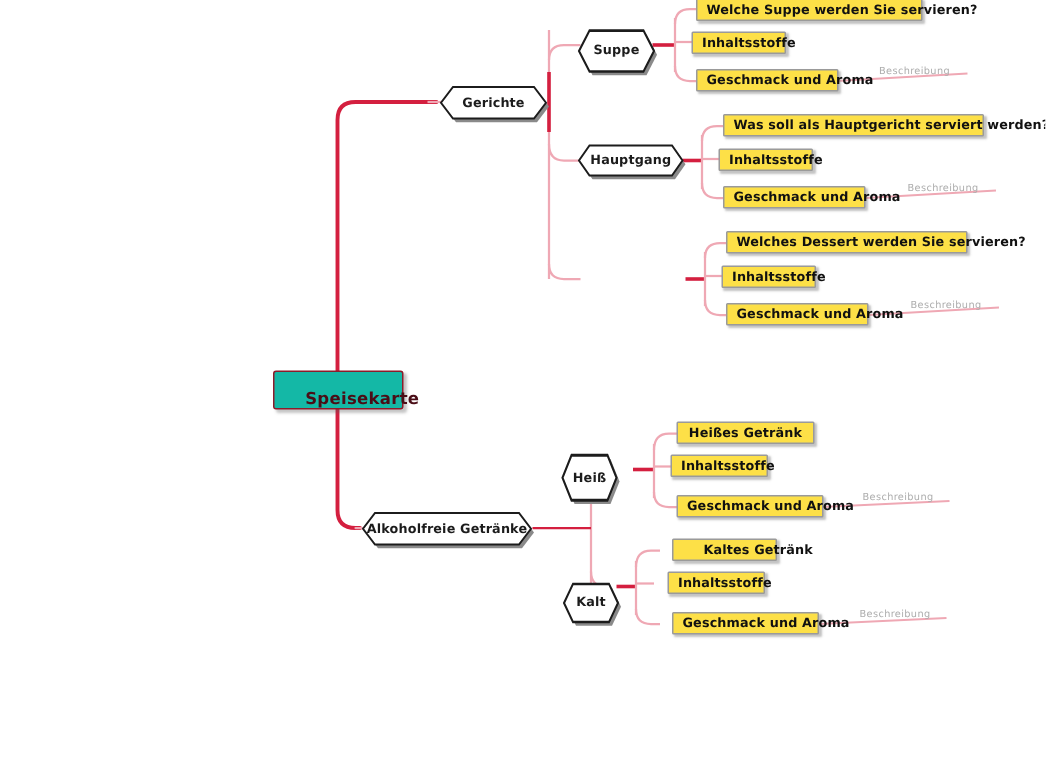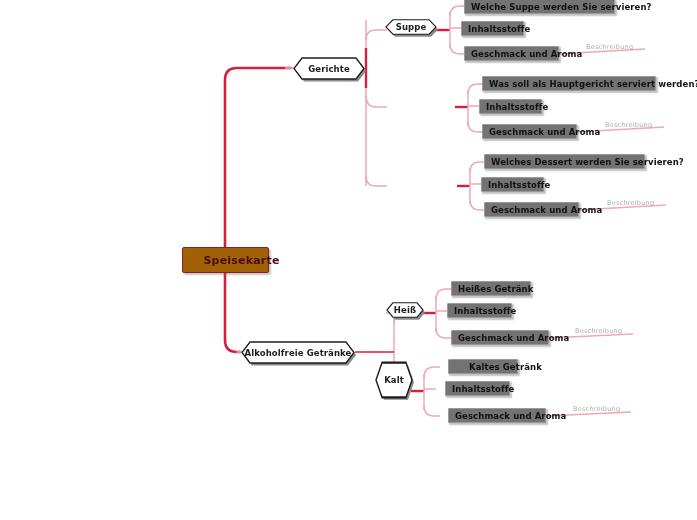--- a/index.html
+++ b/index.html
@@ -23,29 +23,29 @@
     top: 0;
     width: 697px;
     height: 520px;
     pointer-events: none;
   }
 
   
   .root-node {
     position: absolute;
     box-sizing: border-box;
-    background: #a16207;
+    background: #14b8a6;
     border: 1.6px solid #8c1c2b;
     border-radius: 2px;
     color: #4a0d16;
     font-size: 11px;
     font-weight: bold;
     letter-spacing: .2px;
     display: flex;
-    align-items: center;
+    align-items: flex-end;
     justify-content: center;
     box-shadow: 2px 2px 2px rgba(90,90,90,.35);
     z-index: 5;
     padding-left: 32px;
   }
 
   
   .hex-node {
     position: absolute;
     z-index: 4;
@@ -74,21 +74,21 @@
     font-weight: bold;
     color: #1c1c1c;
     letter-spacing: .1px;
     white-space: nowrap;
   }
 
   
   .leaf-node {
     position: absolute;
     box-sizing: border-box;
-    background: #737373;
+    background: #fde047;
     border: 1px solid #9a9a9a;
     border-radius: 1px;
     color: #111111;
     font-size: 8.5px;
     font-weight: bold;
     letter-spacing: .1px;
     white-space: nowrap;
     display: flex;
     align-items: center;
     padding: 0 6px;
@@ -182,43 +182,52 @@
   <div class="hex-node" style="left:293px; top:57px; width:72px; height:23px;">
     <svg class="hex-shadow" viewBox="0 0 72 23" preserveAspectRatio="none">
       <polygon points="9,1 63,1 71,11.5 63,22 9,22 1,11.5" fill="#8a8a8a"></polygon>
     </svg>
     <svg class="hex-body" viewBox="0 0 72 23" preserveAspectRatio="none">
       <polygon points="9,1 63,1 71,11.5 63,22 9,22 1,11.5" fill="#ffffff" stroke="#1c1c1c" stroke-width="1.3"></polygon>
     </svg>
     <span class="hex-label">Gerichte</span>
   </div>
 
-  <div class="hex-node" style="left:385px; top:19px; width:52px; height:16px;">
+  <div class="hex-node" style="left:385px; top:19px; width:52px; height:30px;">
     <svg class="hex-shadow" viewBox="0 0 52 22" preserveAspectRatio="none">
       <polygon points="8,1 44,1 51,11 44,21 8,21 1,11" fill="#8a8a8a"></polygon>
     </svg>
     <svg class="hex-body" viewBox="0 0 52 22" preserveAspectRatio="none">
       <polygon points="8,1 44,1 51,11 44,21 8,21 1,11" fill="#ffffff" stroke="#1c1c1c" stroke-width="1.3"></polygon>
     </svg>
     <span class="hex-label">Suppe</span>
   </div>
 
-
-
-  <div class="hex-node" style="left:386px; top:302px; width:38px; height:16px;">
+  <div class="hex-node" style="left:385px; top:96px; width:71px; height:22px;">
+    <svg class="hex-shadow" viewBox="0 0 71 22" preserveAspectRatio="none">
+      <polygon points="8,1 63,1 70,11 63,21 8,21 1,11" fill="#8a8a8a"></polygon>
+    </svg>
+    <svg class="hex-body" viewBox="0 0 71 22" preserveAspectRatio="none">
+      <polygon points="8,1 63,1 70,11 63,21 8,21 1,11" fill="#ffffff" stroke="#1c1c1c" stroke-width="1.3"></polygon>
+    </svg>
+    <span class="hex-label">Hauptgang</span>
+  </div>
+
+
+  <div class="hex-node" style="left:374px; top:302px; width:38px; height:33px;">
     <svg class="hex-shadow" viewBox="0 0 38 22" preserveAspectRatio="none">
       <polygon points="7,1 31,1 37,11 31,21 7,21 1,11" fill="#8a8a8a"></polygon>
     </svg>
     <svg class="hex-body" viewBox="0 0 38 22" preserveAspectRatio="none">
       <polygon points="7,1 31,1 37,11 31,21 7,21 1,11" fill="#ffffff" stroke="#1c1c1c" stroke-width="1.3"></polygon>
     </svg>
     <span class="hex-label">Heiß</span>
   </div>
 
-  <div class="hex-node" style="left:375px; top:361px; width:38px; height:38px;text-align:center;">
+  <div class="hex-node" style="left:375px; top:388px; width:38px; height:28px;text-align:center;">
     <svg class="hex-shadow" viewBox="0 0 38 22" preserveAspectRatio="none">
       <polygon points="7,1 31,1 37,11 31,21 7,21 1,11" fill="#8a8a8a"></polygon>
     </svg>
     <svg class="hex-body" viewBox="0 0 38 22" preserveAspectRatio="none">
       <polygon points="7,1 31,1 37,11 31,21 7,21 1,11" fill="#ffffff" stroke="#1c1c1c" stroke-width="1.3"></polygon>
     </svg>
     <span class="hex-label">Kalt</span>
   </div>
 
   <div class="leaf-node" style="left:464px; top:-1px; width:151px; height:15px;">
@@ -247,21 +256,21 @@
     <span>Welches Dessert werden Sie servieren?</span>
   </div>
   <div class="leaf-node" style="left:481px; top:177px; width:63px; height:15px;">
     <span>Inhaltsstoffe</span>
   </div>
   <div class="leaf-node" style="left:484px; top:202px; width:95px; height:15px;">
     <span>Geschmack und Aroma</span>
   </div>
   <div class="rel-label" style="left:607px; top:199px;">Beschreibung</div>
 
-  <div class="leaf-node" style="left:451px; top:281px; width:80px; height:15px;">
+  <div class="leaf-node" style="left:451px; top:281px; width:92px; height:15px;justify-content:center;">
     <span>Heißes Getränk</span>
   </div>
   <div class="leaf-node" style="left:447px; top:303px; width:65px; height:15px;">
     <span>Inhaltsstoffe</span>
   </div>
   <div class="leaf-node" style="left:451px; top:330px; width:98px; height:15px;">
     <span>Geschmack und Aroma</span>
   </div>
   <div class="rel-label" style="left:575px; top:327px;">Beschreibung</div>
 

